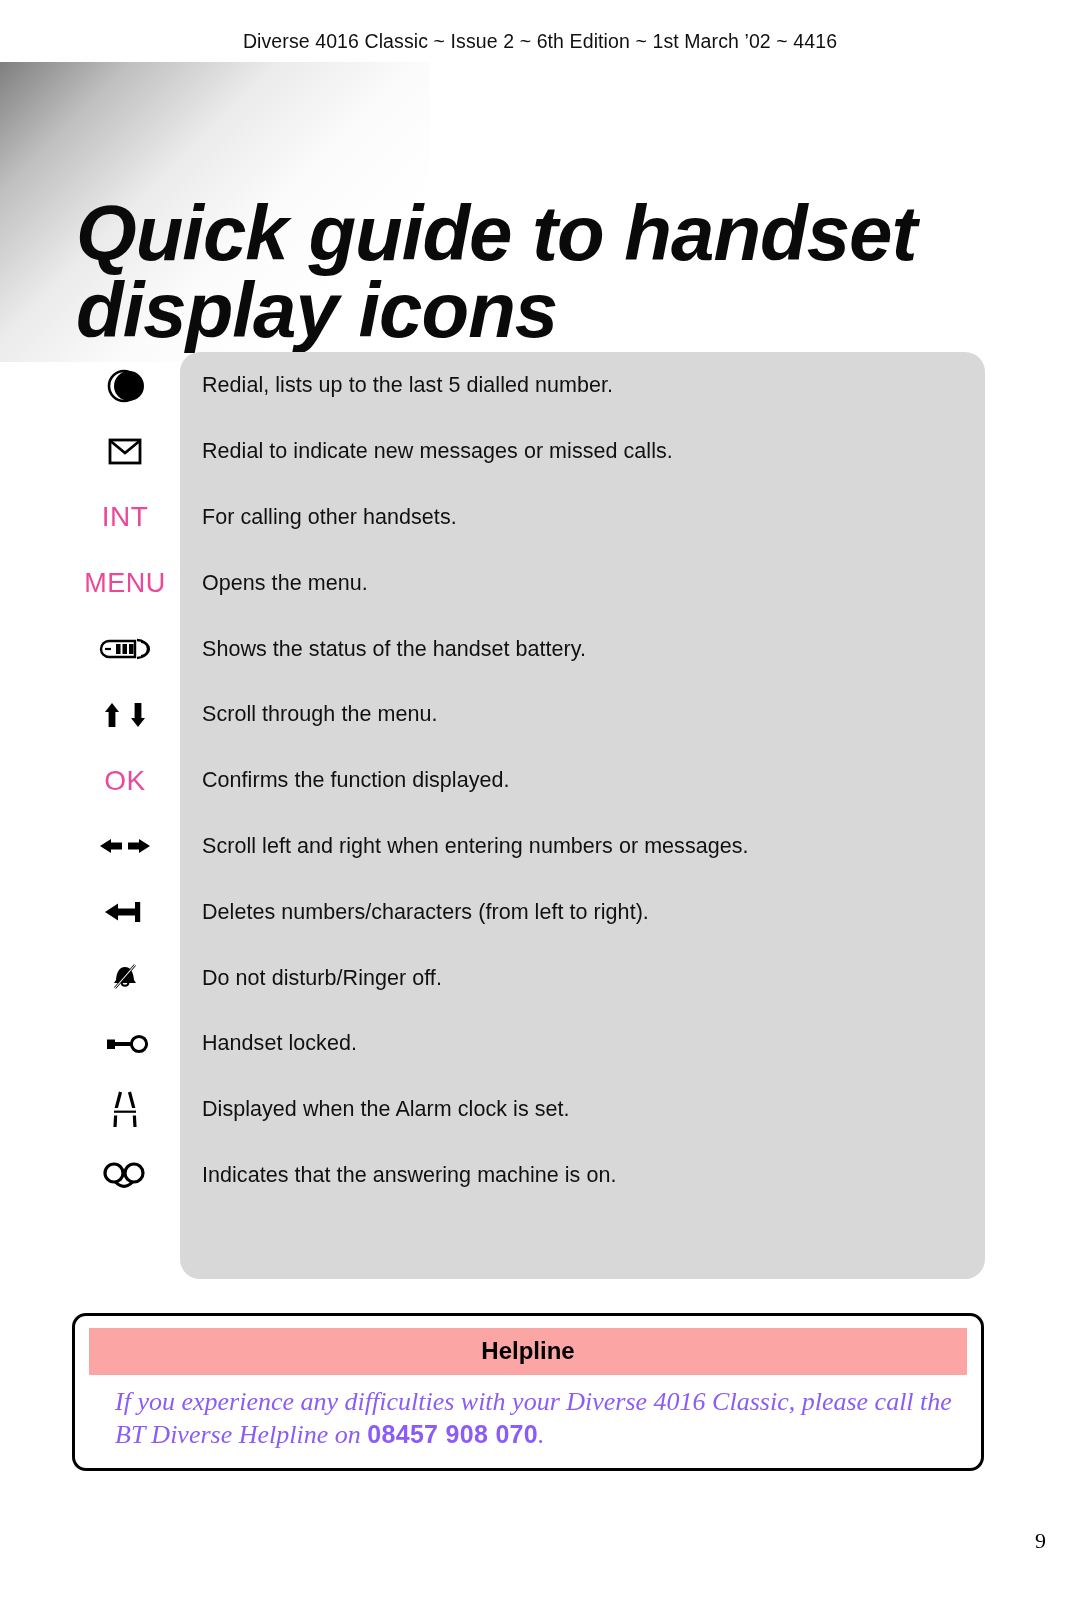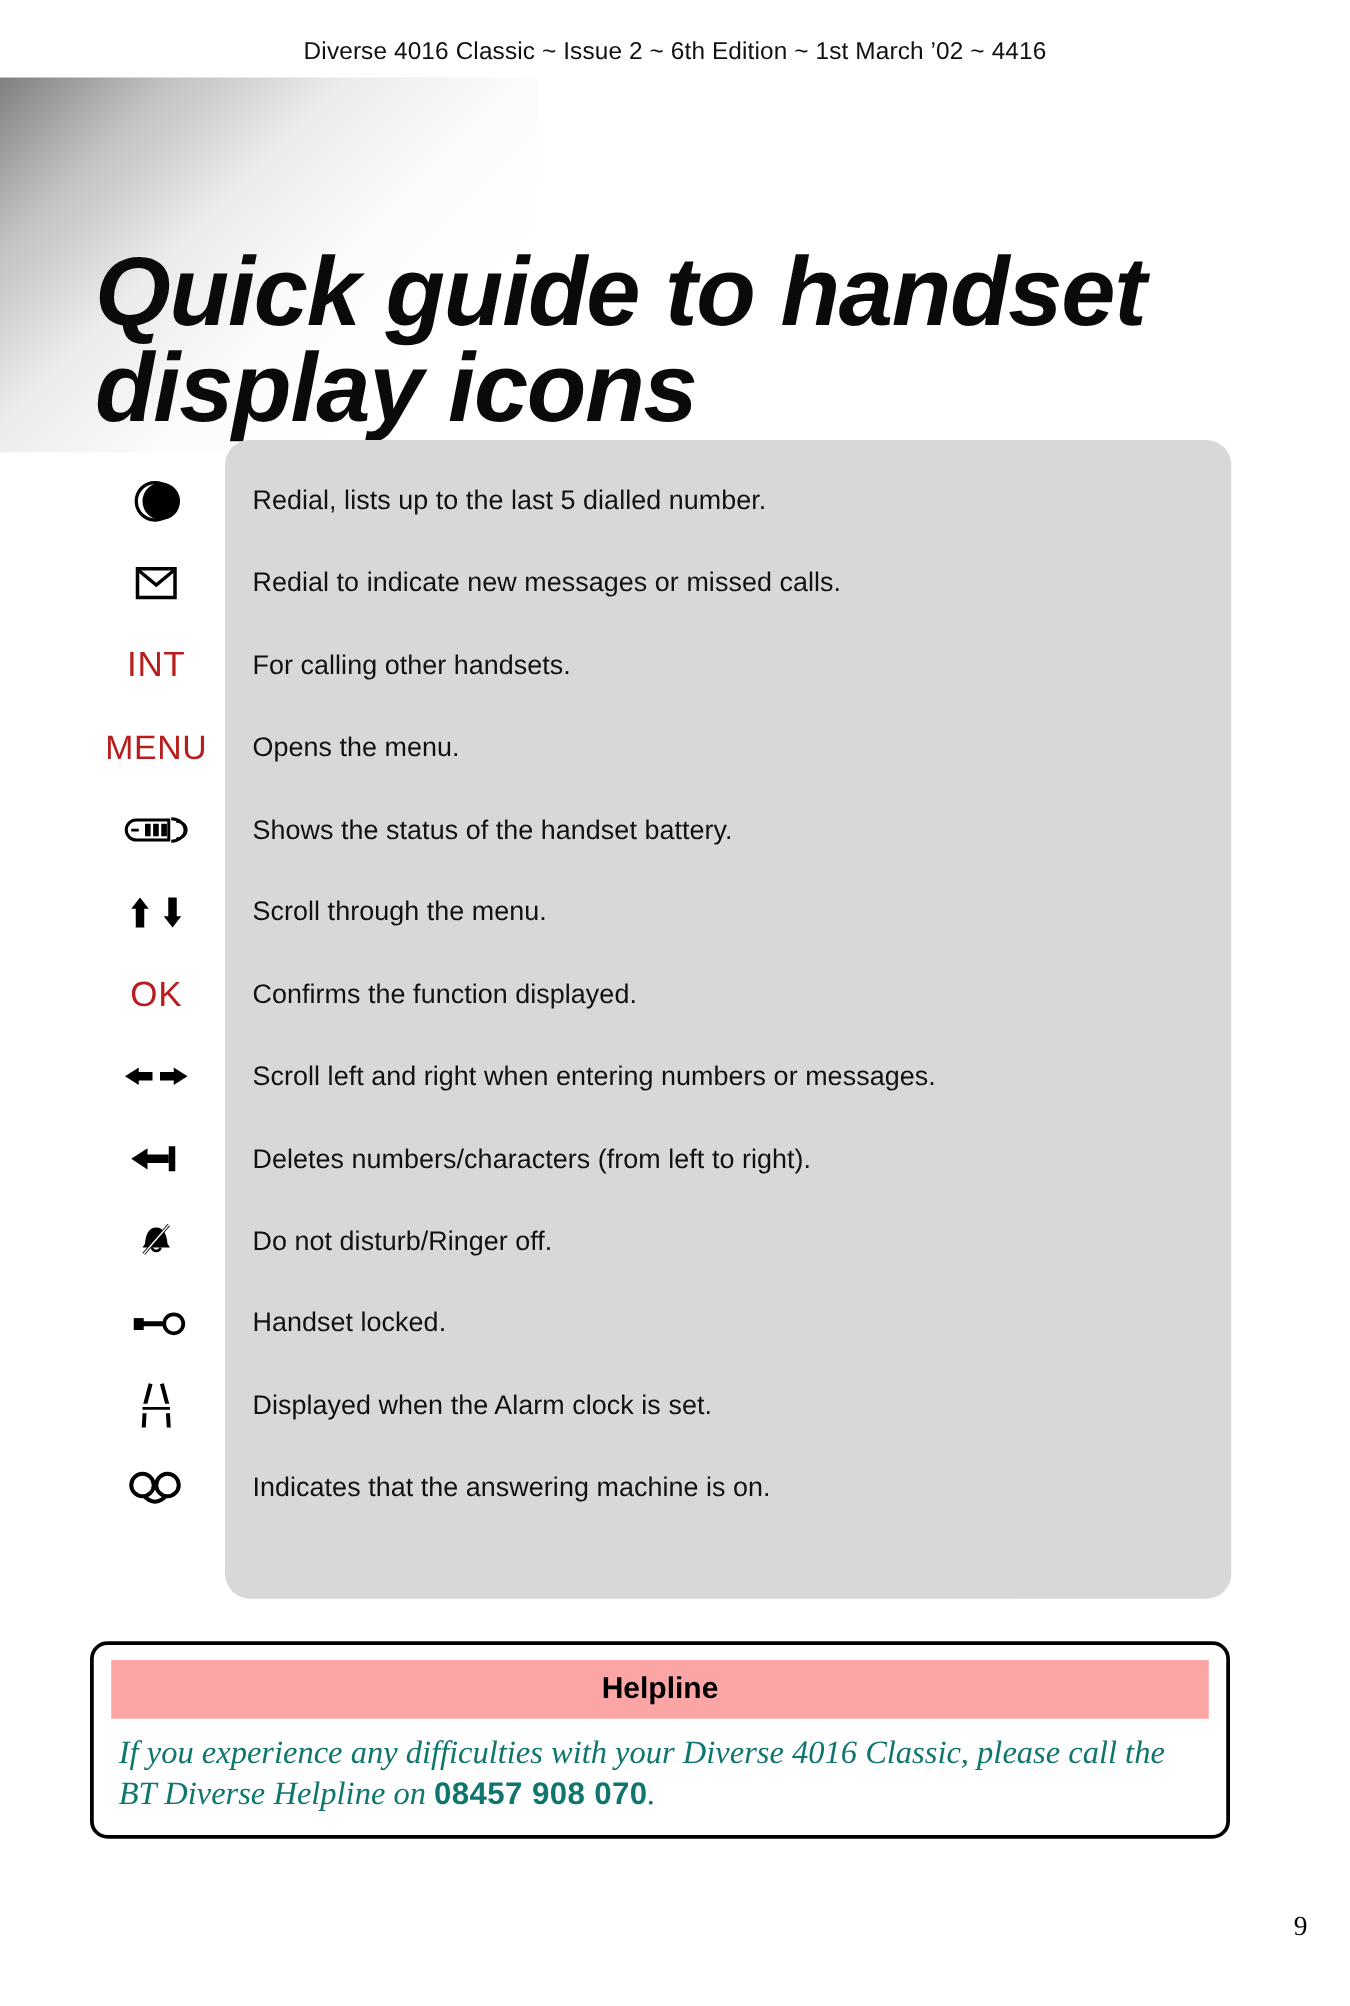--- a/index.html
+++ b/index.html
@@ -69,21 +69,21 @@
     position: absolute;
     left: 110px;
     top: 0;
     width: 805px;
     height: 927px;
     background: #d8d8d8;
     border-radius: 20px;
   }
   .rows {
     position: relative;
-    padding-top: 16px;
+    padding-top: 1px;
   }
   .row {
     position: relative;
     display: flex;
     align-items: center;
     height: 65.8px;
   }
   .cell-icon {
     width: 110px;
     flex: 0 0 110px;
@@ -105,21 +105,21 @@
     top: 50%;
     transform: translateY(-50%);
     font-size: 15px;
     color: #111;
   }
 
   
   .ico-text {
     font-size: 28px;
     letter-spacing: 0.5px;
-    color: #b91c1c;
+    color: #ec4899;
   }
   .ico-text.small { font-size: 27px; }
   .svgico { display: block; }
 
   
   .helpline-box {
     position: absolute;
     left: 72px;
     top: 1313px;
     width: 912px;
@@ -136,21 +136,22 @@
     font-weight: bold;
     padding: 9px 0 10px 0;
     color: #000;
   }
   .helpline-body {
     font-family: "Liberation Serif", serif;
     font-style: italic;
     font-size: 26px;
     line-height: 1.28;
     padding: 10px 4px 2px 6px;
-    color: #0f766e;
+    color: #8b5cf6;
+    margin-left: 20px;
   }
   .helpline-body .phone {
     font-family: "Liberation Sans", sans-serif;
     font-style: normal;
     font-weight: bold;
     font-size: 25px;
     letter-spacing: 0.3px;
   }
 
   .page-number {

